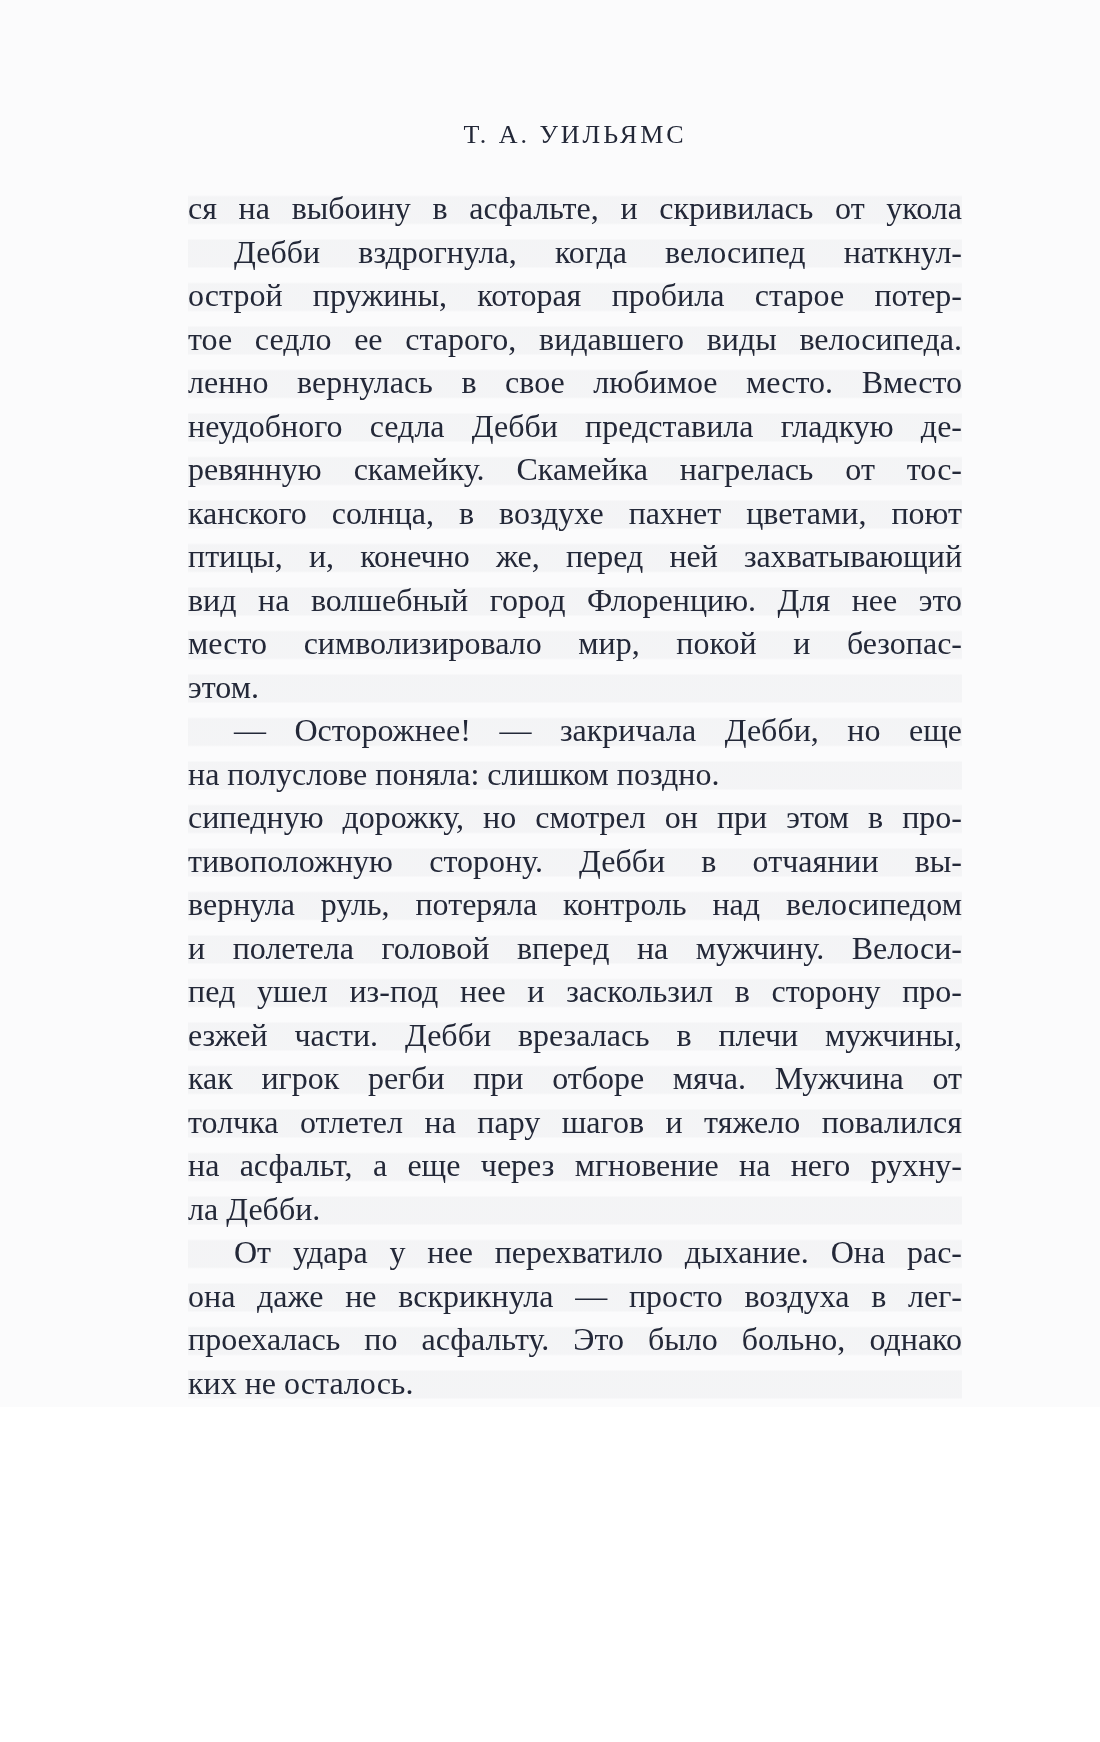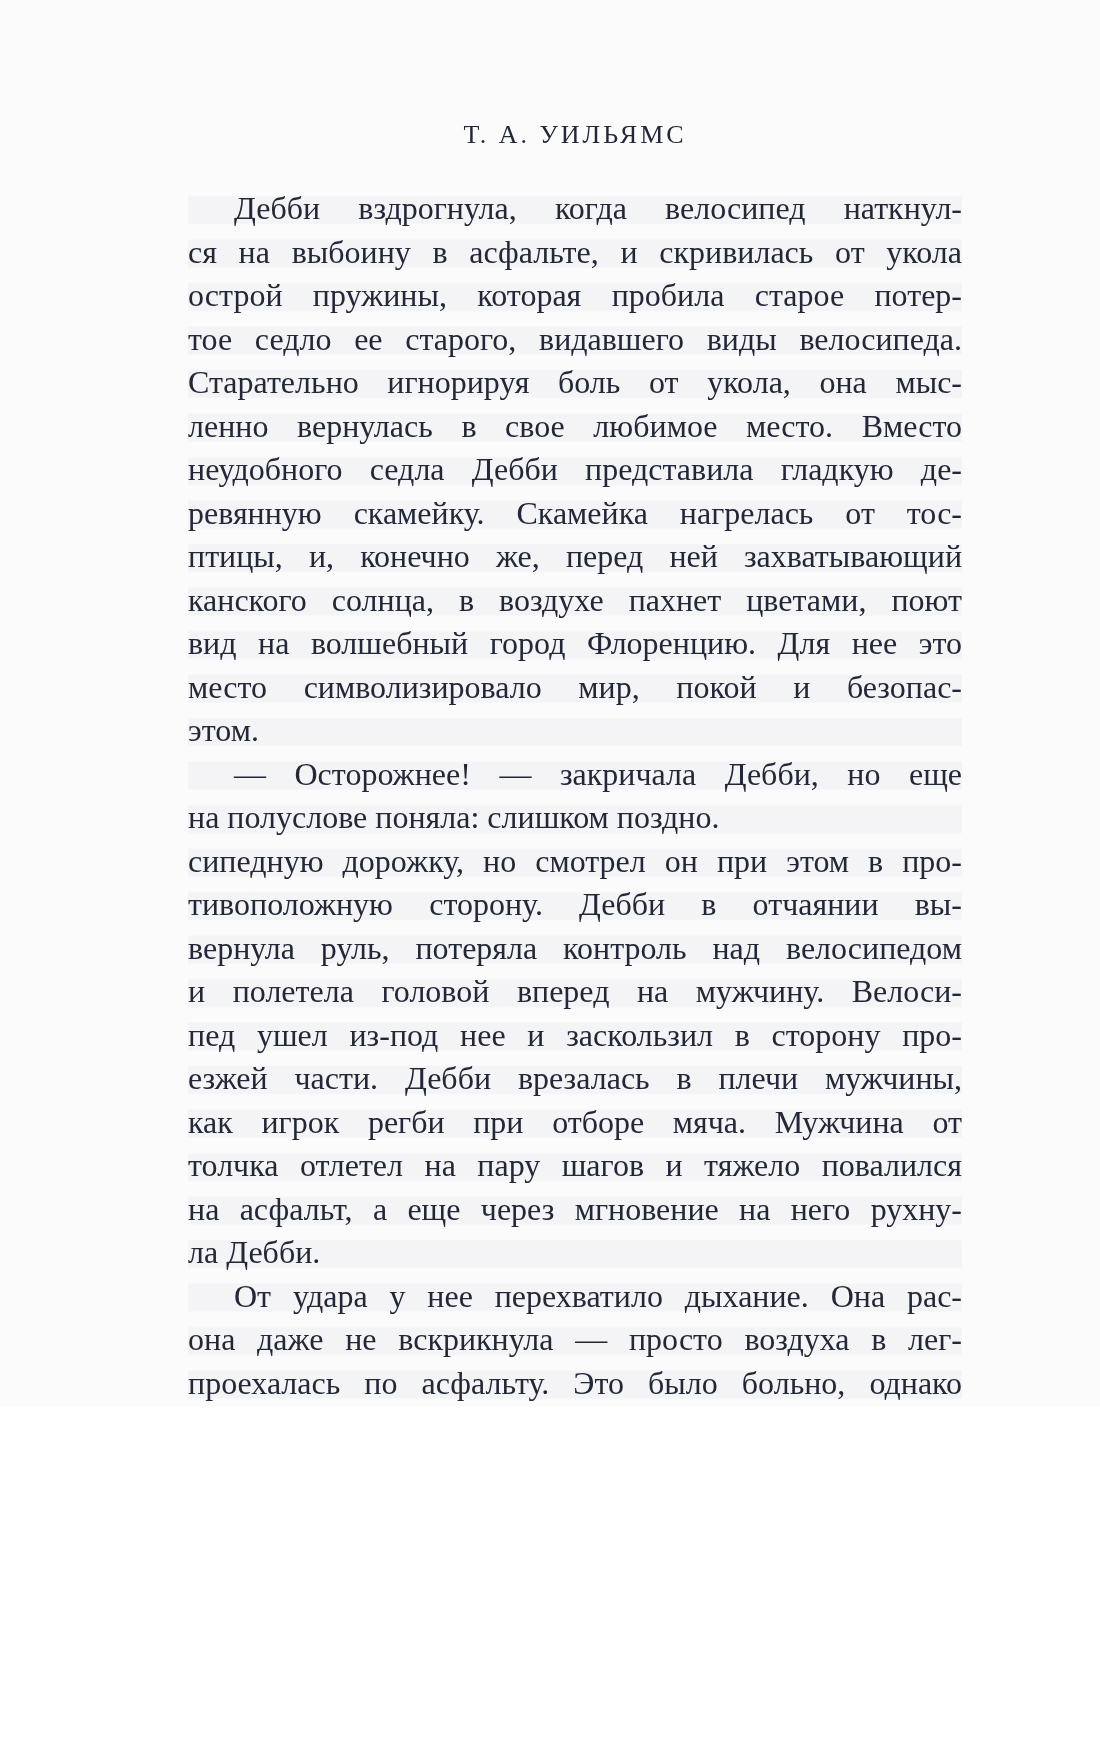--- a/index.html
+++ b/index.html
@@ -78,30 +78,29 @@
   }
 </style>
 </head>
 <body>
 
 <div class="page">
   <div class="text-block">
     <div class="running-header">Т. А. УИЛЬЯМС</div>
     <div class="body-text">
         <div class="para">
+          <div class="line">ся на выбоину в асфальте, и скривилась от укола</div>
           <div class="line first">Дебби вздрогнула, когда велосипед наткнул-</div>
-          <div class="line">ся на выбоину в асфальте, и скривилась от укола</div>
           <div class="line">острой пружины, которая пробила старое потер-</div>
           <div class="line">тое седло ее старого, видавшего виды велосипеда.</div>
-          <div class="line">Старательно игнорируя боль от укола, она мыс-</div>
           <div class="line">ленно вернулась в свое любимое место. Вместо</div>
           <div class="line">неудобного седла Дебби представила гладкую де-</div>
           <div class="line">ревянную скамейку. Скамейка нагрелась от тос-</div>
+          <div class="line">канского солнца, в воздухе пахнет цветами, поют</div>
           <div class="line">птицы, и, конечно же, перед ней захватывающий</div>
-          <div class="line">канского солнца, в воздухе пахнет цветами, поют</div>
           <div class="line">вид на волшебный город Флоренцию. Для нее это</div>
           <div class="line">место символизировало мир, покой и безопас-</div>
           <div class="line last">этом.</div>
         </div>
         <div class="para">
           <div class="line first">— Осторожнее! — закричала Дебби, но еще</div>
           <div class="line last">на полуслове поняла: слишком поздно.</div>
         </div>
         <div class="para">
           <div class="line">сипедную дорожку, но смотрел он при этом в про-</div>

